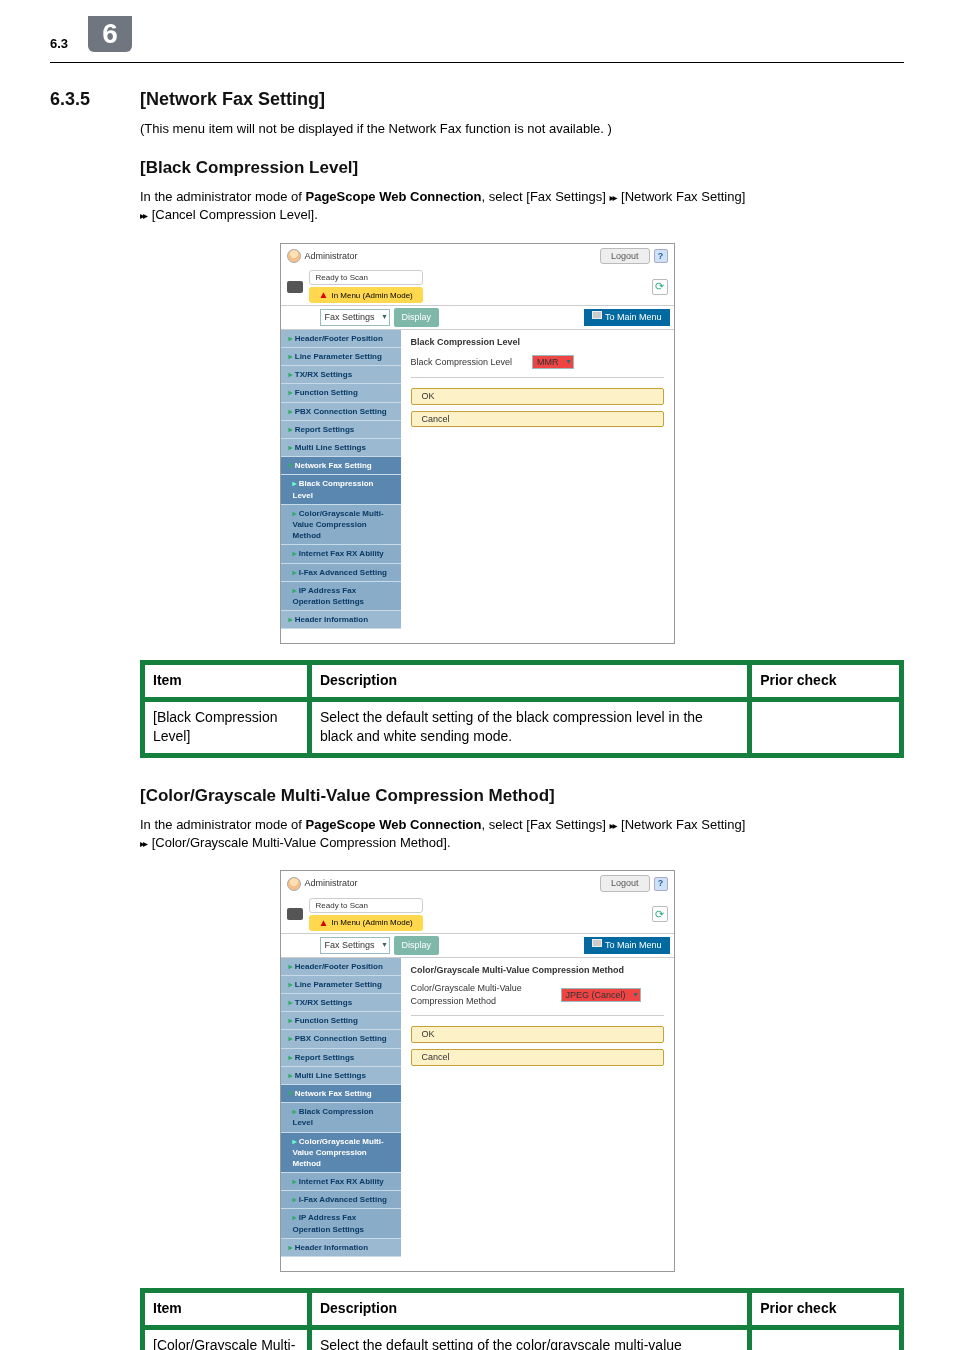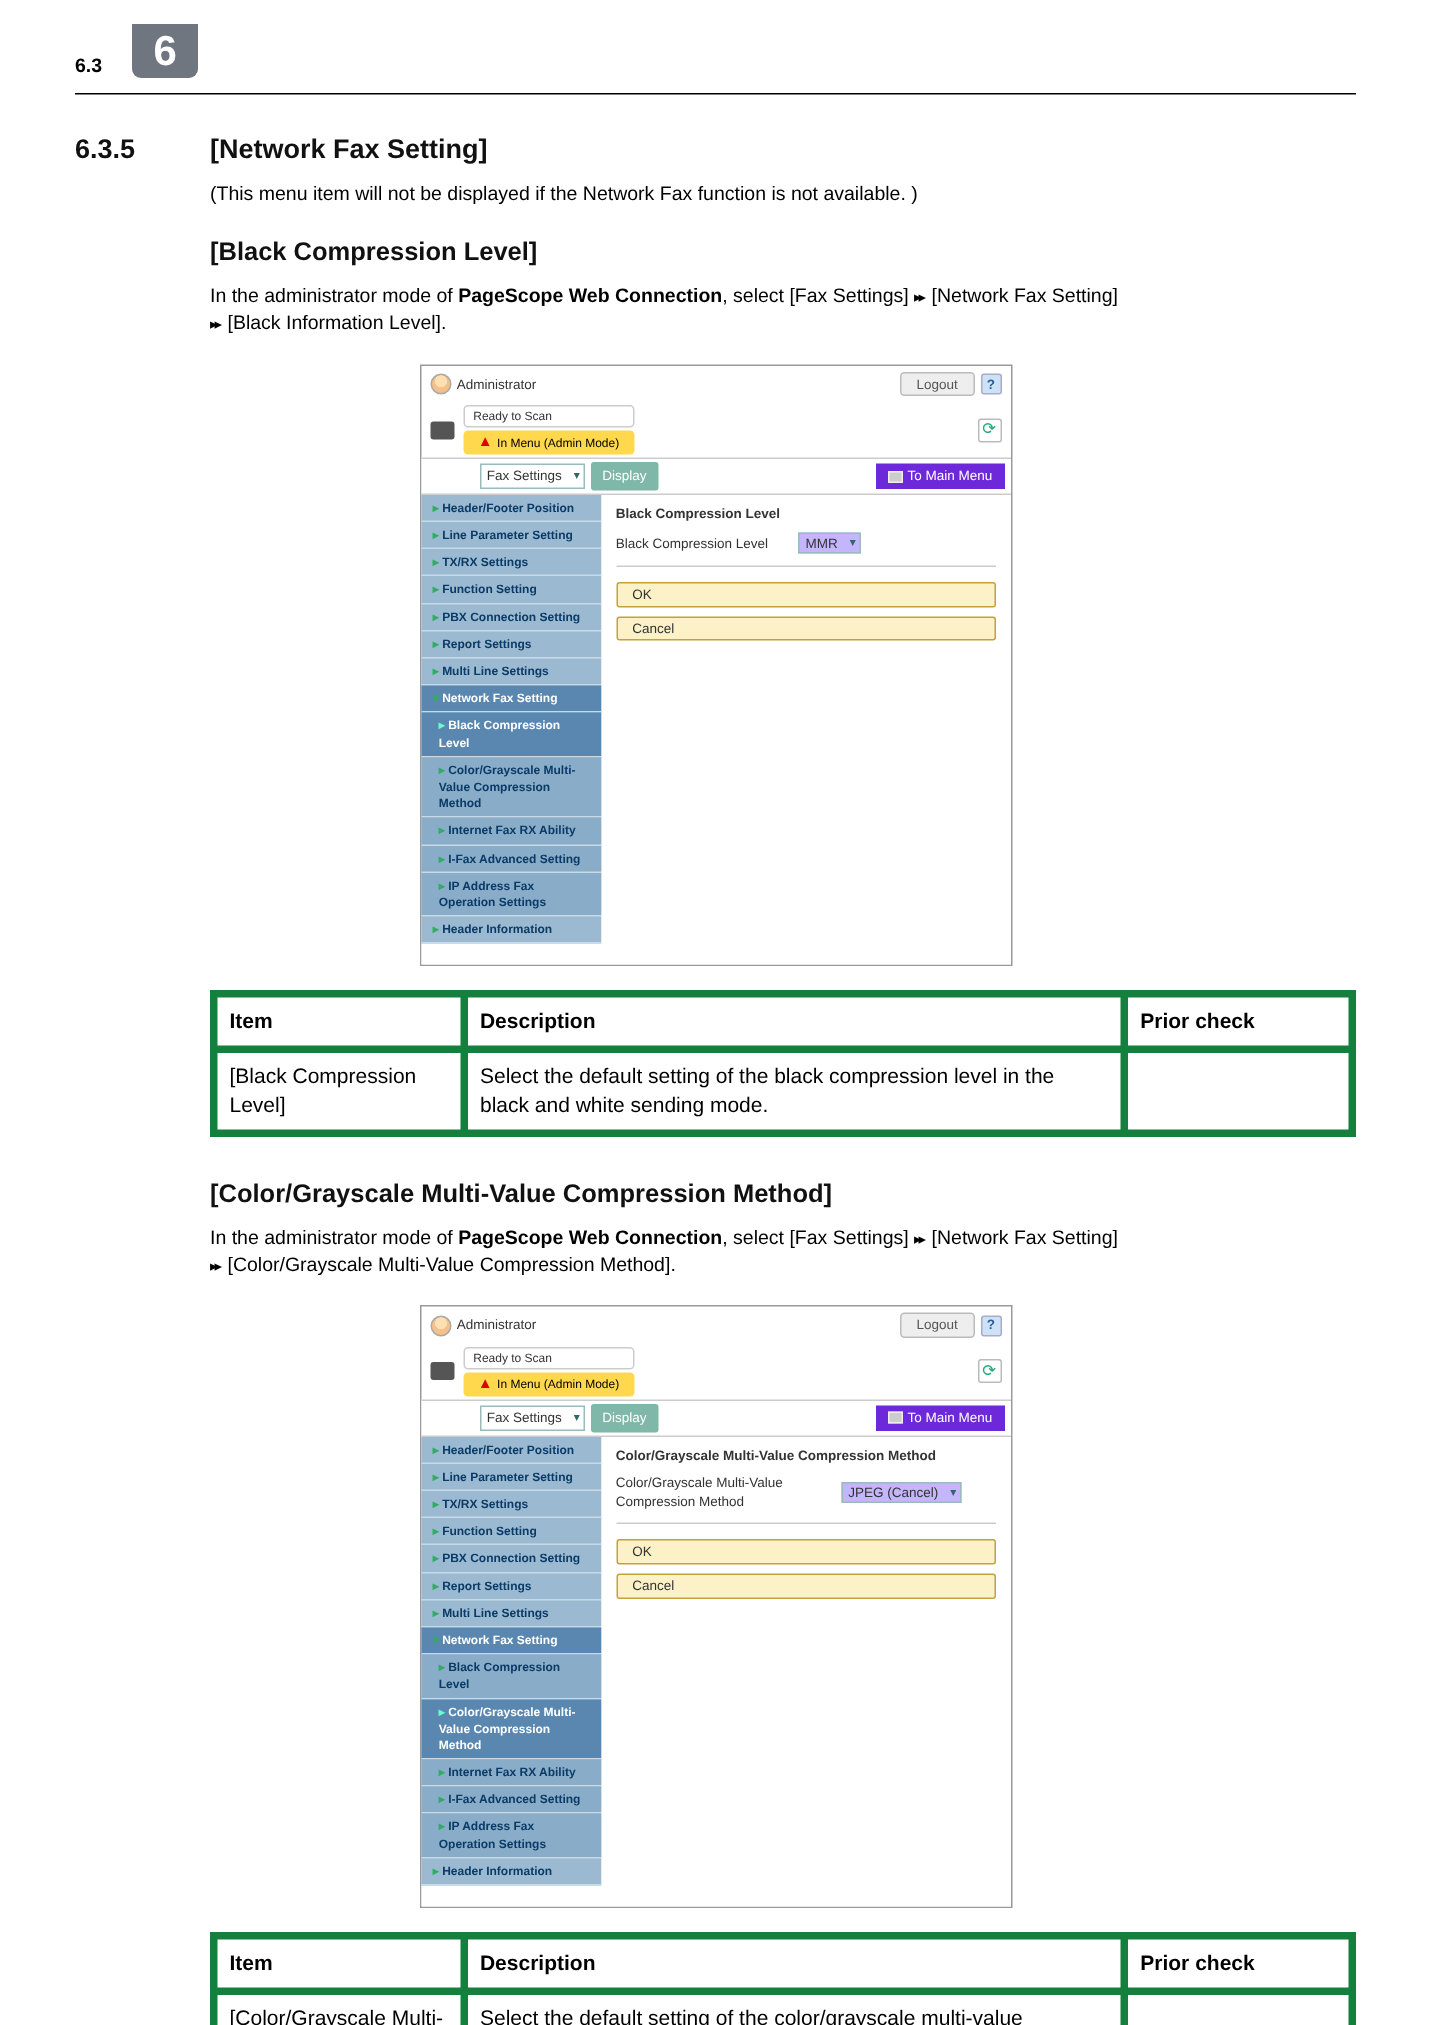--- a/index.html
+++ b/index.html
@@ -112,22 +112,22 @@
   .ss-dropdown {
     border:1px solid #9bb; background:#fff; padding:1px 14px 1px 4px; font-size:9px;
     position:relative;
     margin-left:35px;
   }
   .ss-dropdown::after { content:"▾"; position:absolute; right:2px; top:1px; color:#366; font-size:8px; }
   .ss-display-btn {
     background:#7fb8a8; color:#fff; padding:3px 8px; border-radius:2px; font-size:9px;text-align:right;
   }
   .ss-mainmenu {
-    margin-left:auto; background:#6d28d9; color:#fff; padding:2px 8px; font-size:9px;
-    display:flex; align-items:center; gap:3px;
+    margin-left:auto; background:#0369a1; color:#fff; padding:2px 8px; font-size:9px;
+    display:flex; align-items:flex-start; gap:3px;
   }
   .ss-mainmenu-icon { width:10px; height:8px; background:#ccc; border:1px solid #eee; }
 
   .ss-body { display:flex; }
   .ss-side { width:120px; background:#9bbad1; }
   .ss-side-item {
     border-bottom:1px solid #c8dae8; padding:3px 8px; font-size:8px;
     color:#0a3a66; font-weight:bold;
   }
   .ss-side-item.current { background:#5a87b0; color:#fff; }
@@ -136,21 +136,21 @@
   .ss-side-item .tri::before { content:"▸ "; color:#3a6; font-size:8px; }
   .ss-side-item .triD::before { content:"▾ "; color:#3a6; font-size:8px; }
   .ss-side-item.current .tri::before,
   .ss-side-item.sub.current2 .tri::before { content:"▸ "; color:#6fc; }
 
   .ss-main { flex:1; padding:6px 10px; background:#fff; }
   .ss-panel-title { font-weight:bold; font-size:9px; margin-bottom:4px; }
   .ss-row { display:flex; align-items:center; gap:20px; font-size:9px; padding:2px 0; }
   .ss-hr { border-top:1px solid #ccc; margin:6px 0; }
   .ss-select {
-    border:1px solid #9bb; background:#c4b5fd; padding:0 14px 0 4px; font-size:9px; position:relative;
+    border:1px solid #9bb; background:#ef4444; padding:0 14px 0 4px; font-size:9px; position:relative;
   }
   .ss-select::after { content:"▾"; position:absolute; right:2px; top:0; color:#366; font-size:8px; }
   .ss-btns { display:flex; gap:6px; justify-content:flex-end; margin-top:10px;flex-direction:column; }
   .ss-btn { border:1px solid #c4a23a; background:#fdf1c8; padding:1px 10px; font-size:9px; border-radius:2px; color:#333; }
 
   .ss-footerpad { height:14px; background:#fff; }
 
   
   .dbl-arrow::before { content: "\25B8\25B8"; font-size:10px; letter-spacing:-2px; margin-right:2px; }
 </style>
@@ -164,21 +164,21 @@
 
 <div class="sec-row">
   <div class="sec-num">6.3.5</div>
   <div class="sec-title">[Network Fax Setting]</div>
 </div>
 <div class="indent body-text">(This menu item will not be displayed if the Network Fax function is not available. )</div>
 
 <div class="indent">
   <div class="sub-title">[Black Compression Level]</div>
   <div class="body-text">
-    <span>In the administrator mode of </span><b>PageScope Web Connection</b><span>, select [Fax Settings] </span><span class="dbl-arrow"></span><span> [Network Fax Setting] </span><br><span class="dbl-arrow"></span><span> [Black Information Level].</span>
+    <span>In the administrator mode of </span><b>PageScope Web Connection</b><span>, select [Fax Settings] </span><span class="dbl-arrow"></span><span> [Network Fax Setting] </span><br><span class="dbl-arrow"></span><span> [Cancel Compression Level].</span>
   </div>
 </div>
 
 <div class="screenshot">
   <div class="ss-top">
     <div class="ss-top-left">
       <div class="ss-user-icon"></div>
       <span>Administrator</span>
     </div>
     <div style="display:flex;gap:4px;align-items:center;">

